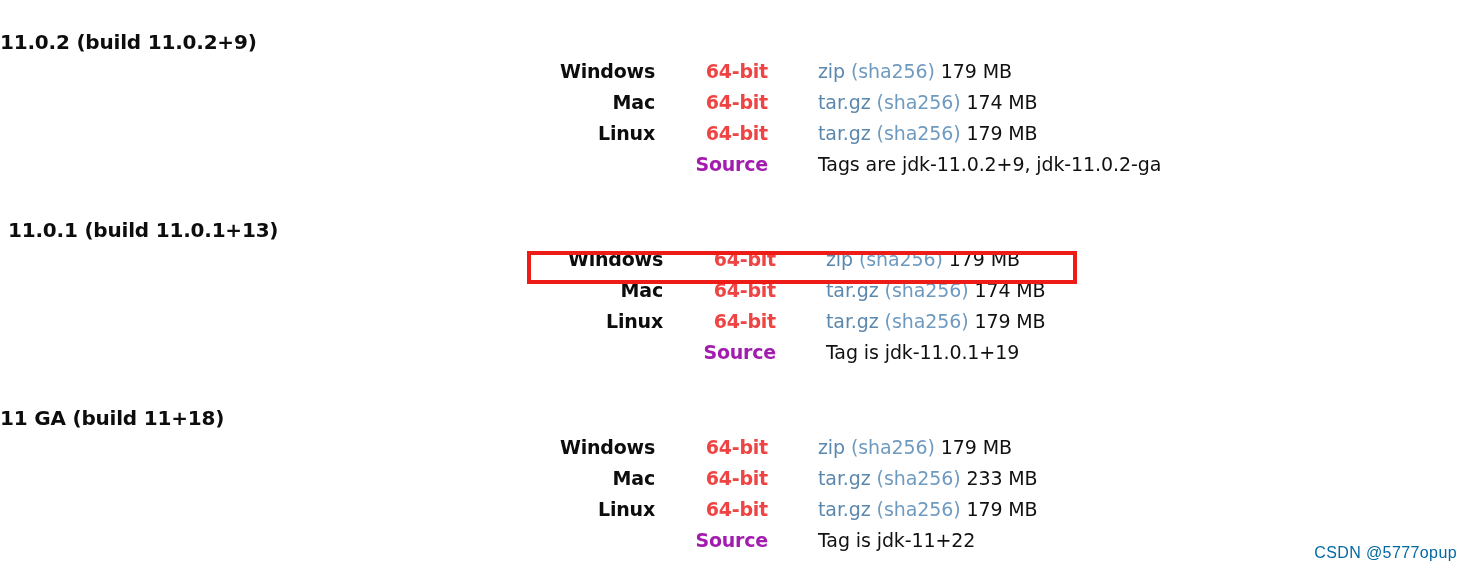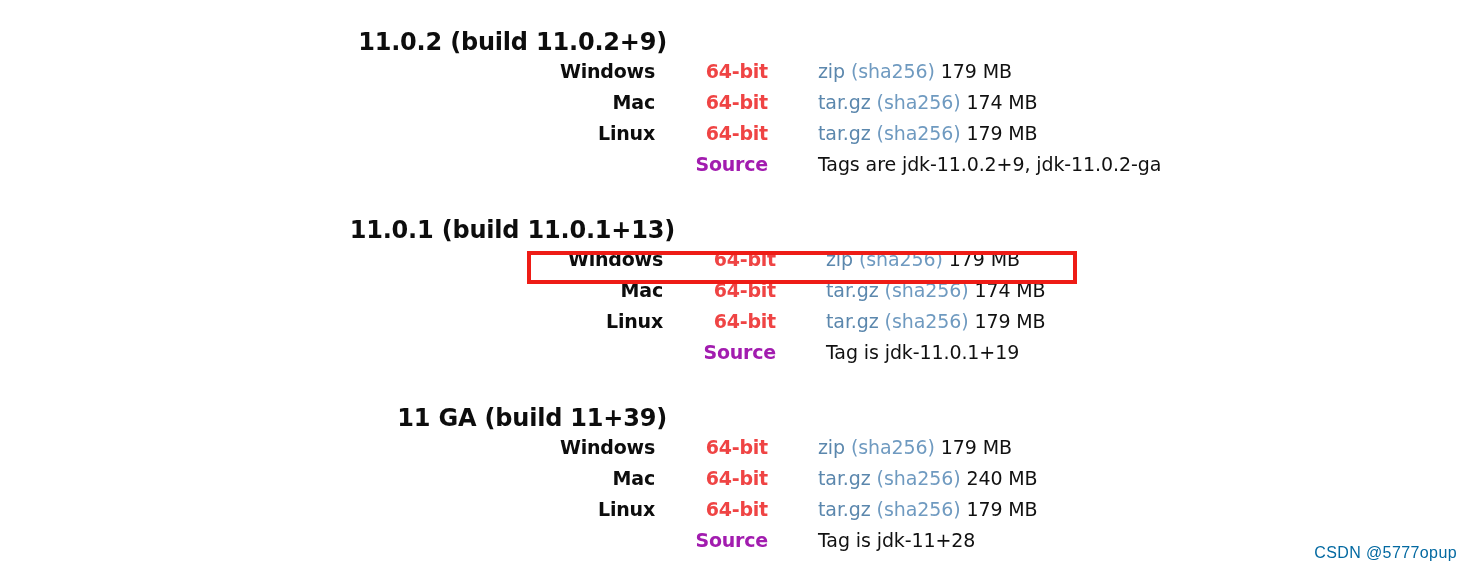--- a/index.html
+++ b/index.html
@@ -28,28 +28,26 @@
 
   .release-block {
     position: absolute;
     left: 0;
     width: 1471px;
   }
 
   .release-heading {
     position: relative;
     width: 655px;
-    text-align: right;
-    font-size: 24px;
+    font-size: 20px;
     font-weight: bold;
     letter-spacing: -0.2px;
     color: #0d0d0d;
     line-height: 28px;
     height: 28px;
-    padding-left: 12px;
   }
 
   .row {
     position: relative;
     height: 31px;
     line-height: 31px;
     white-space: nowrap;
   }
 
   .col-os {
@@ -168,40 +166,40 @@
           <div class="col-arch">64-bit</div>
           <div class="col-files"><a class="dl" href="#">tar.gz</a><span class="paren"> (</span><a class="sha" href="#">sha256</a><span class="paren">) </span><span class="size">179 MB</span></div>
         </div>
         <div class="row">
           <div class="col-os"></div>
           <div class="col-arch link">Source</div>
           <div class="col-files"><span class="size">Tag is jdk-11.0.1+19</span></div>
         </div>
       </div>
       <div class="release-block" style="top: 404px;">
-        <div class="release-heading">11 GA (build 11+39)</div>
+        <div class="release-heading">11 GA (build 11+18)</div>
         <div class="row">
           <div class="col-os">Windows</div>
           <div class="col-arch">64-bit</div>
           <div class="col-files"><a class="dl" href="#">zip</a><span class="paren"> (</span><a class="sha" href="#">sha256</a><span class="paren">) </span><span class="size">179 MB</span></div>
         </div>
         <div class="row">
           <div class="col-os">Mac</div>
           <div class="col-arch">64-bit</div>
-          <div class="col-files"><a class="dl" href="#">tar.gz</a><span class="paren"> (</span><a class="sha" href="#">sha256</a><span class="paren">) </span><span class="size">240 MB</span></div>
+          <div class="col-files"><a class="dl" href="#">tar.gz</a><span class="paren"> (</span><a class="sha" href="#">sha256</a><span class="paren">) </span><span class="size">233 MB</span></div>
         </div>
         <div class="row">
           <div class="col-os">Linux</div>
           <div class="col-arch">64-bit</div>
           <div class="col-files"><a class="dl" href="#">tar.gz</a><span class="paren"> (</span><a class="sha" href="#">sha256</a><span class="paren">) </span><span class="size">179 MB</span></div>
         </div>
         <div class="row">
           <div class="col-os"></div>
           <div class="col-arch link">Source</div>
-          <div class="col-files"><span class="size">Tag is jdk-11+28</span></div>
+          <div class="col-files"><span class="size">Tag is jdk-11+22</span></div>
         </div>
       </div>
     </div>
 
   <div id="highlight-box"></div>
 
   <div id="watermark">CSDN @5777opup</div>
 </div>
 
 </body></html>

